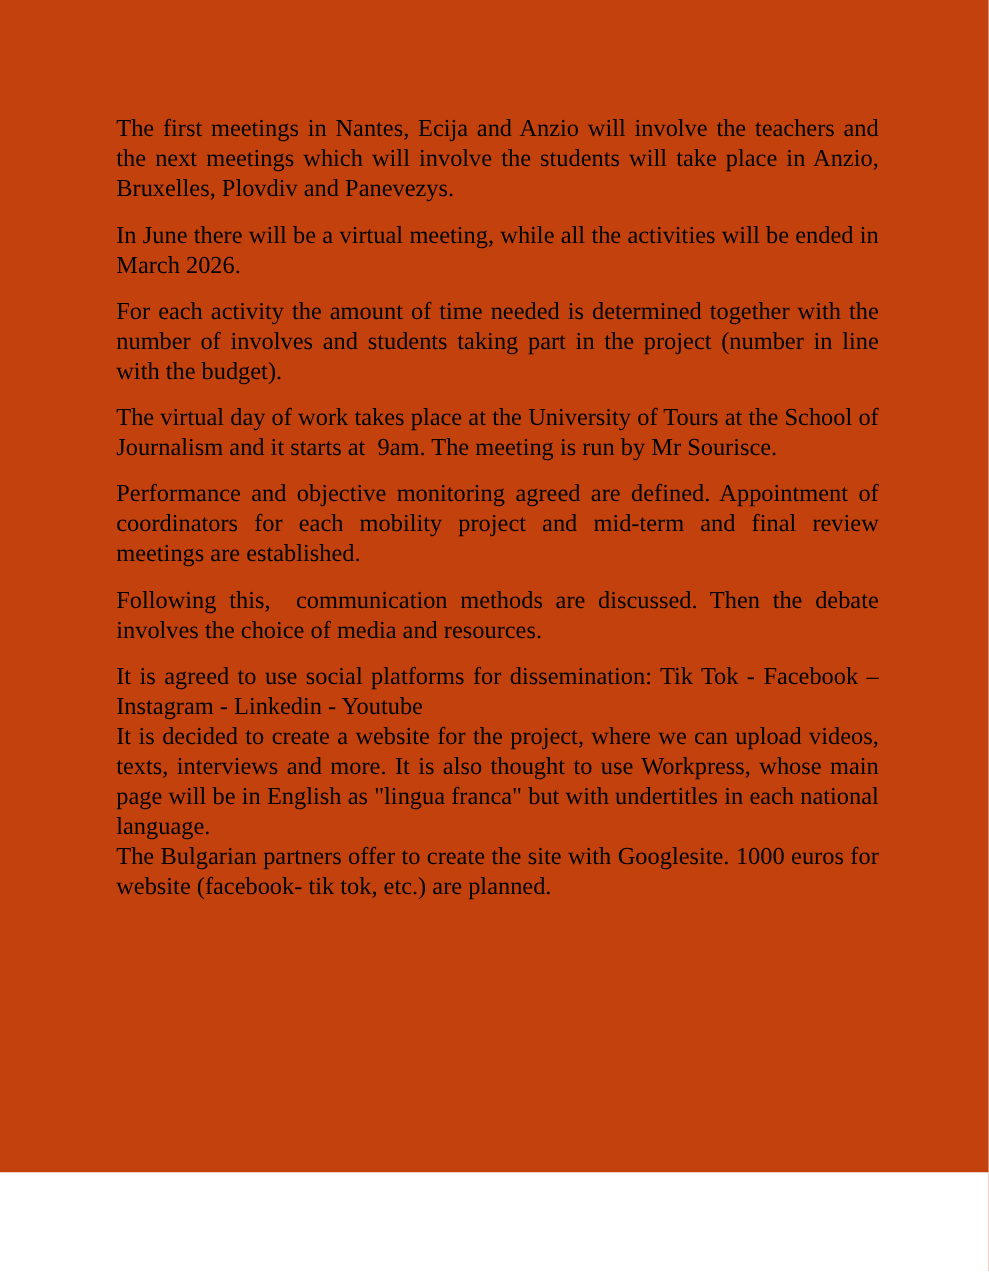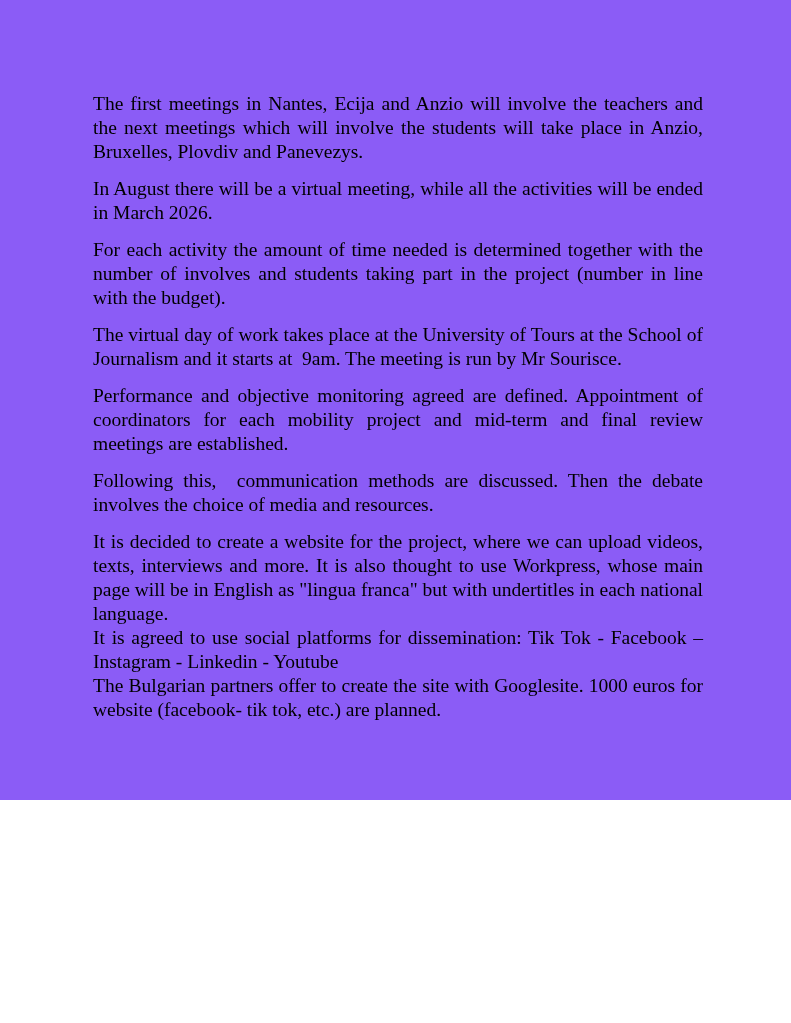--- a/index.html
+++ b/index.html
@@ -3,22 +3,22 @@
 <meta charset="utf-8">
 <style>
   html, body {
     margin: 0;
     padding: 0;
     background: #ffffff;
   }
   .page {
     position: relative;
     width: 791px;
-    height: 800px;
-    background: #8b5cf6;
+    height: 938px;
+    background: #c2410c;
     font-family: "Liberation Serif", serif;
     color: #000000;
     overflow: hidden;
   }
   .content {
     position: absolute;
     left: 93px;
     top: 92px;
     width: 610px;
   }
@@ -40,23 +40,23 @@
     line-height: 20px;
     color: #000000;
   }
 </style>
 </head>
 <body>
 
 <div class="page">
   <div class="content">
     <p class="para">The first meetings in Nantes, Ecija and Anzio will involve the teachers and the next meetings which will involve the students will take place in Anzio, Bruxelles, Plovdiv and Panevezys.</p>
-    <p class="para">In August there will be a virtual meeting, while all the activities will be ended in March 2026.</p>
+    <p class="para">In June there will be a virtual meeting, while all the activities will be ended in March 2026.</p>
     <p class="para">For each activity the amount of time needed is determined together with the number of involves and students taking part in the project (number in line with the budget).</p>
     <p class="para">The virtual day of work takes place at the University of Tours at the School of Journalism and it starts at  9am. The meeting is run by Mr Sourisce.</p>
     <p class="para">Performance and objective monitoring agreed are defined. Appointment of coordinators for each mobility project and mid-term and final review meetings are established.</p>
     <p class="para">Following this,  communication methods are discussed. Then the debate involves the choice of media and resources.</p>
+    <p class="para tight">It is agreed to use social platforms for dissemination: Tik Tok - Facebook – Instagram - Linkedin - Youtube</p>
     <p class="para tight">It is decided to create a website for the project, where we can upload videos, texts, interviews and more. It is also thought to use Workpress, whose main page will be in English as "lingua franca" but with undertitles in each national language.</p>
-    <p class="para tight">It is agreed to use social platforms for dissemination: Tik Tok - Facebook – Instagram - Linkedin - Youtube</p>
     <p class="para tight">The Bulgarian partners offer to create the site with Googlesite. 1000 euros for website (facebook- tik tok, etc.) are planned.</p>
   </div>
   <div class="page-number">3</div>
 </div>
 
 </body></html>

